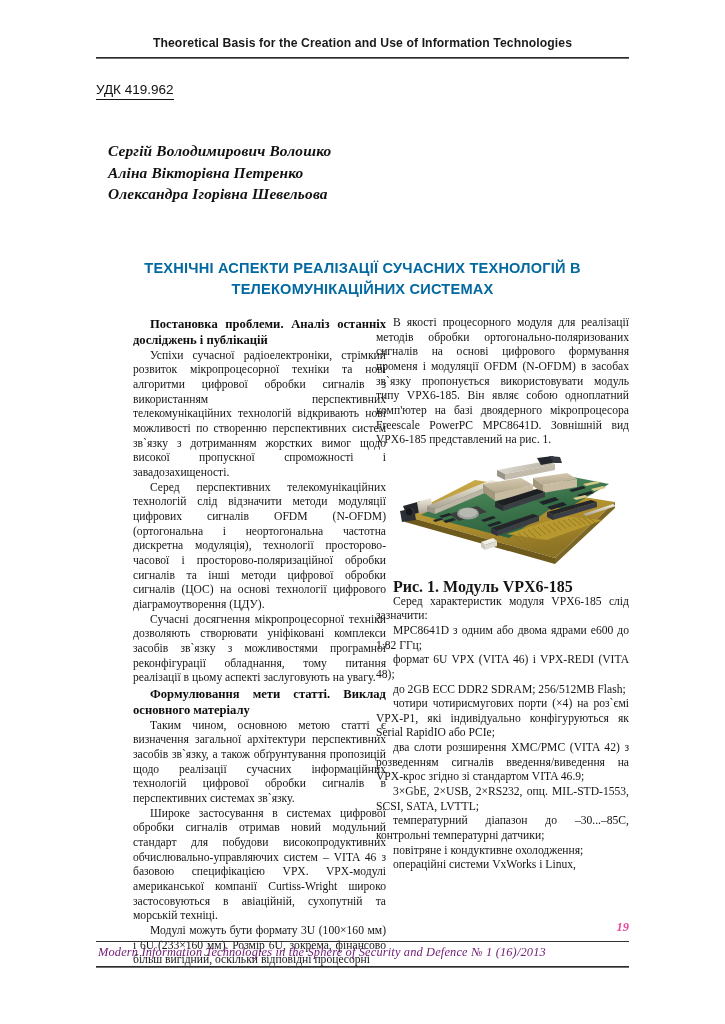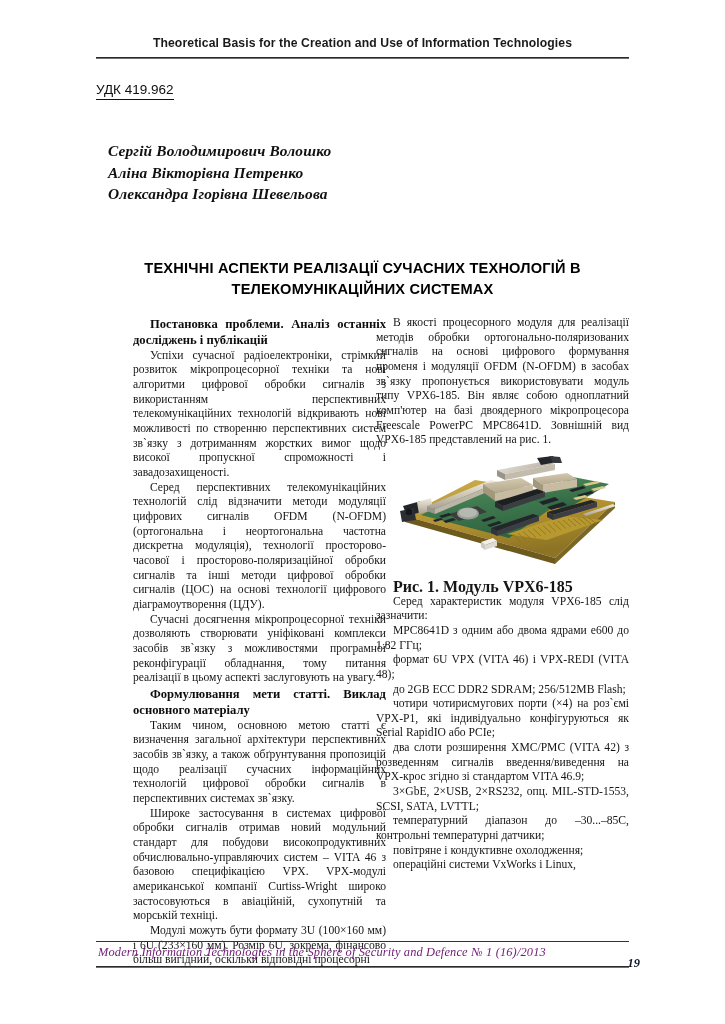--- a/index.html
+++ b/index.html
@@ -78,21 +78,21 @@
   .doc-title {
     position: absolute;
     left: 96px;
     top: 258px;
     width: 533px;
     font-family: "Liberation Sans", sans-serif;
     font-weight: bold;
     font-size: 14.6px;
     line-height: 21px;
     text-align: center;
-    color: #000000;
+    color: #0369a1;
     letter-spacing: 0.2px;
   }
   .doc-title .ln2 { display: block; }
 
   
   .columns {
     position: absolute;
     left: 96px;
     top: 316px;
     width: 533px;
@@ -174,29 +174,28 @@
     top: 945px;
     font-family: "Liberation Serif", serif;
     font-style: italic;
     font-size: 12.4px;
     color: #701a75;
     letter-spacing: 0.15px;
   }
   .footer-page {
     position: absolute;
     left: 0px;
-    top: 956px;
+    top: 920px;
     width: 629px;
     text-align: right;
     font-family: "Liberation Serif", serif;
     font-style: italic;
     font-weight: bold;
     font-size: 12.4px;
-    color: #0f172a;
-    margin-left: 11px;
+    color: #ec4899;
   }
 </style>
 </head>
 <body>
 
 <div class="page">
 
   <div class="runhead">Theoretical Basis for the Creation and Use of Information Technologies</div>
   <div class="runhead-rule"></div>
 

